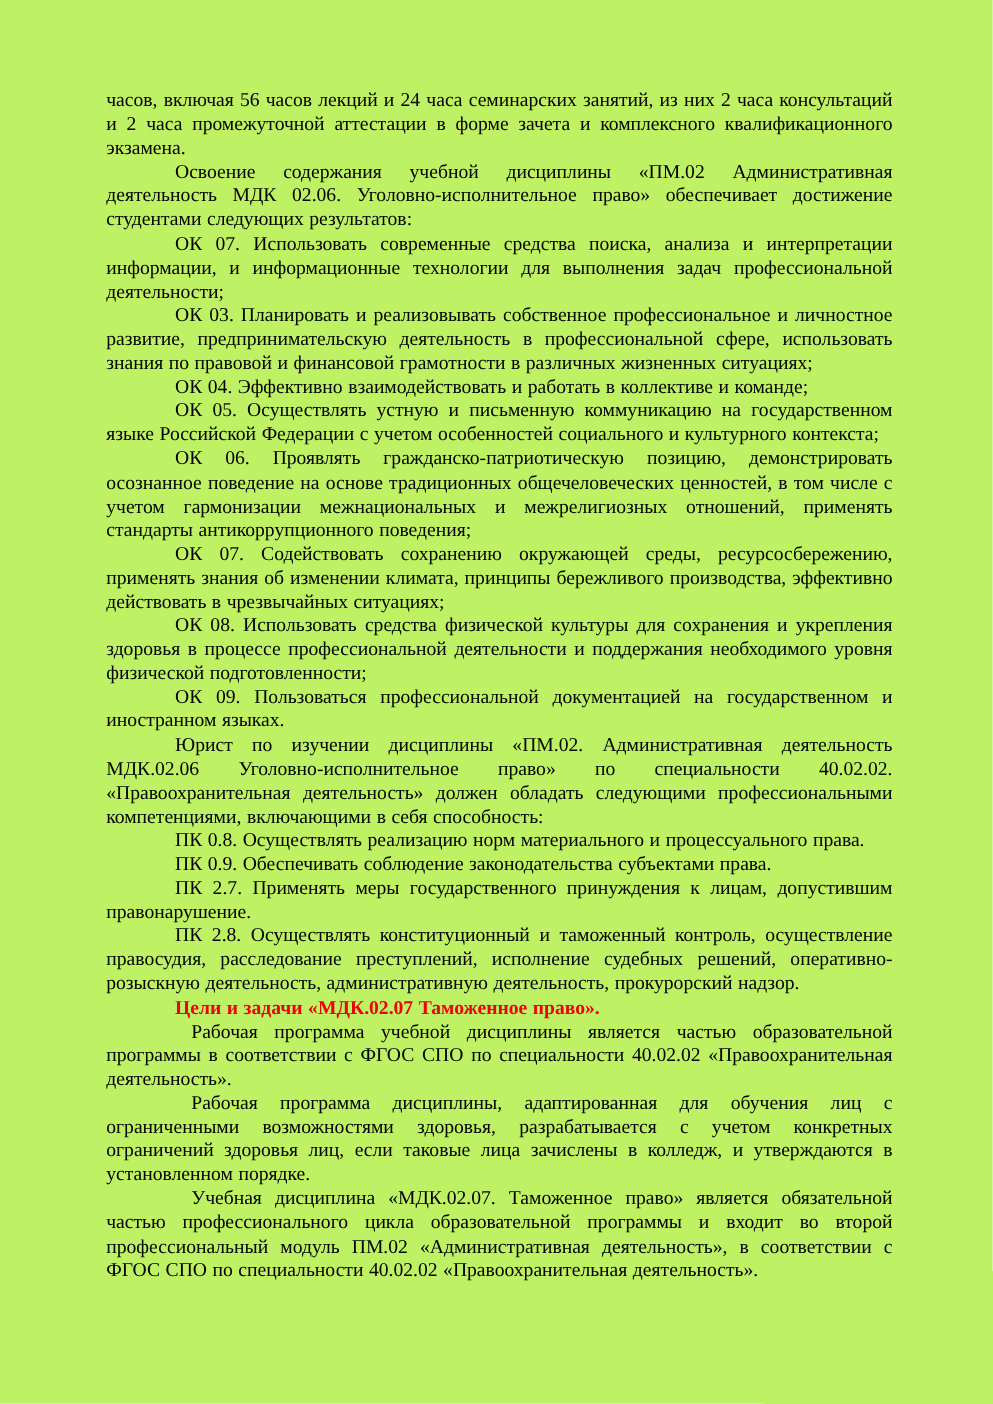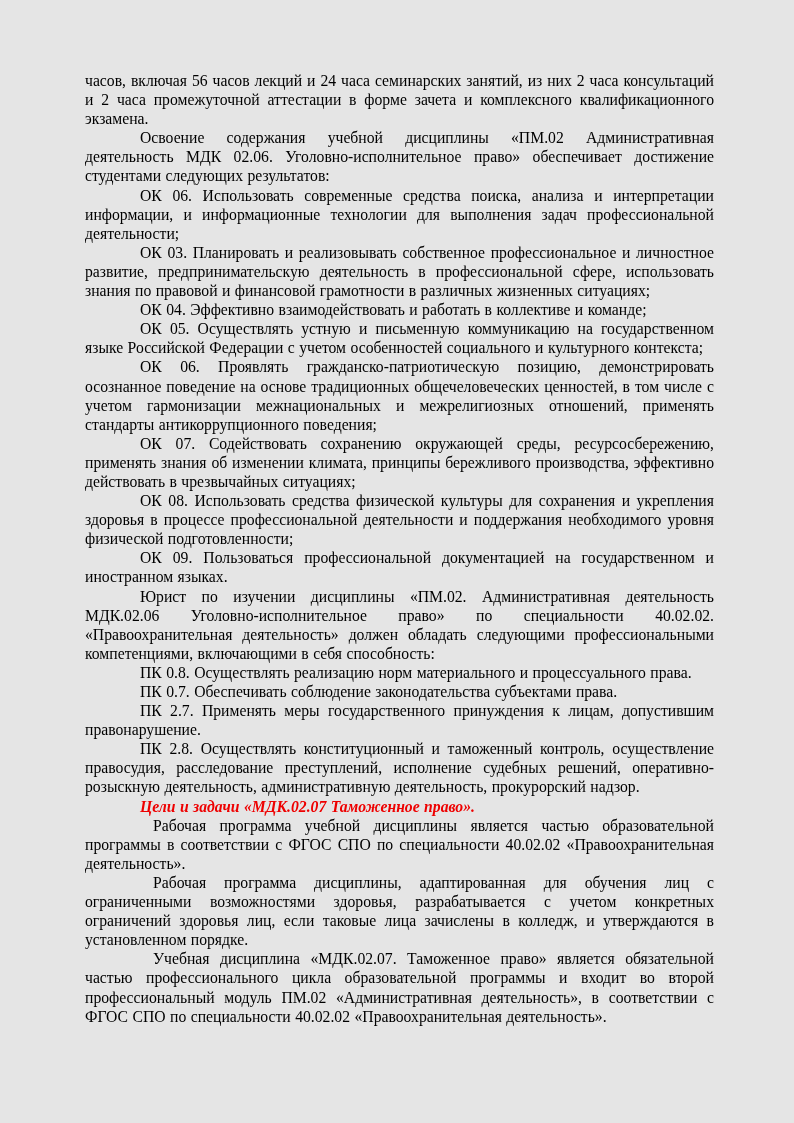--- a/index.html
+++ b/index.html
@@ -11,60 +11,59 @@
     width: 794px;
     height: 1123px;
     overflow: hidden;
     font-family: "Liberation Serif", "DejaVu Serif", serif;
   }
   .page {
     box-sizing: border-box;
     width: 794px;
     height: 1123px;
     padding: 71px 80px 40px 85px;
-    background: #e5e5e5;
+    background: #bef264;
     color: #000000;
   }
   .doc-body p.para {
     margin: 0;
     font-size: 15.7px;
     line-height: 19.1px;
     text-align: justify;
     word-spacing: 0.5px;
   }
   .para.indent-none { text-indent: 0; }
   .para.indent-std  { text-indent: 55px; }
   .para.indent-wide { text-indent: 68px; }
   .para.style-normal { font-weight: normal; }
   .para.style-bold   { font-weight: normal; }
   .para.style-red-bold-italic {
     font-weight: bold;
-    font-style: italic;
     color: var(--accent-red, #ee0000);
   }
   .para.space-before { margin-top: 36px; }
 </style>
 </head>
 <body>
 
 <main class="page">
   <div class="doc-body" id="doc-body">
       <p class="para style-normal indent-none">часов, включая 56 часов лекций и 24 часа семинарских занятий, из них 2 часа консультаций и 2 часа промежуточной аттестации в форме зачета и комплексного квалификационного экзамена.</p>
       <p class="para style-bold indent-std">Освоение содержания учебной дисциплины «ПМ.02 Административная деятельность МДК 02.06. Уголовно-исполнительное право» обеспечивает достижение студентами следующих результатов:</p>
-      <p class="para style-normal indent-std">ОК 06. Использовать современные средства поиска, анализа и интерпретации информации, и информационные технологии для выполнения задач профессиональной деятельности;</p>
+      <p class="para style-normal indent-std">ОК 07. Использовать современные средства поиска, анализа и интерпретации информации, и информационные технологии для выполнения задач профессиональной деятельности;</p>
       <p class="para style-normal indent-std">ОК 03. Планировать и реализовывать собственное профессиональное и личностное развитие, предпринимательскую деятельность в профессиональной сфере, использовать знания по правовой и финансовой грамотности в различных жизненных ситуациях;</p>
       <p class="para style-normal indent-std">ОК 04. Эффективно взаимодействовать и работать в коллективе и команде;</p>
       <p class="para style-normal indent-std">ОК 05. Осуществлять устную и письменную коммуникацию на государственном языке Российской Федерации с учетом особенностей социального и культурного контекста;</p>
       <p class="para style-normal indent-std">ОК 06. Проявлять гражданско-патриотическую позицию, демонстрировать осознанное поведение на основе традиционных общечеловеческих ценностей, в том числе с учетом гармонизации межнациональных и межрелигиозных отношений, применять стандарты антикоррупционного поведения;</p>
       <p class="para style-normal indent-std">ОК 07. Содействовать сохранению окружающей среды, ресурсосбережению, применять знания об изменении климата, принципы бережливого производства, эффективно действовать в чрезвычайных ситуациях;</p>
       <p class="para style-normal indent-std">ОК 08. Использовать средства физической культуры для сохранения и укрепления здоровья в процессе профессиональной деятельности и поддержания необходимого уровня физической подготовленности;</p>
       <p class="para style-normal indent-std">ОК 09. Пользоваться профессиональной документацией на государственном и иностранном языках.</p>
       <p class="para style-bold indent-std">Юрист по изучении дисциплины «ПМ.02. Административная деятельность МДК.02.06 Уголовно-исполнительное право» по специальности 40.02.02. «Правоохранительная деятельность» должен обладать следующими профессиональными компетенциями, включающими в себя способность:</p>
       <p class="para style-normal indent-std">ПК 0.8. Осуществлять реализацию норм материального и процессуального права.</p>
-      <p class="para style-normal indent-std">ПК 0.7. Обеспечивать соблюдение законодательства субъектами права.</p>
+      <p class="para style-normal indent-std">ПК 0.9. Обеспечивать соблюдение законодательства субъектами права.</p>
       <p class="para style-normal indent-std">ПК 2.7. Применять меры государственного принуждения к лицам, допустившим правонарушение.</p>
       <p class="para style-normal indent-std">ПК 2.8. Осуществлять конституционный и таможенный контроль, осуществление правосудия, расследование преступлений, исполнение судебных решений, оперативно-розыскную деятельность, административную деятельность, прокурорский надзор.</p>
       <p class="para style-red-bold-italic indent-std space-before">Цели и задачи «МДК.02.07 Таможенное право».</p>
       <p class="para style-normal indent-wide">Рабочая программа учебной дисциплины является частью образовательной программы в соответствии с ФГОС СПО по специальности 40.02.02 «Правоохранительная деятельность».</p>
       <p class="para style-normal indent-wide">Рабочая программа дисциплины, адаптированная для обучения лиц с ограниченными возможностями здоровья, разрабатывается с учетом конкретных ограничений здоровья лиц, если таковые лица зачислены в колледж, и утверждаются в установленном порядке.</p>
       <p class="para style-normal indent-wide">Учебная дисциплина «МДК.02.07. Таможенное право» является обязательной частью профессионального цикла образовательной программы и входит во второй профессиональный модуль ПМ.02 «Административная деятельность», в соответствии с ФГОС СПО по специальности 40.02.02 «Правоохранительная деятельность».</p>
     </div>
 </main>
 
 </body></html>

